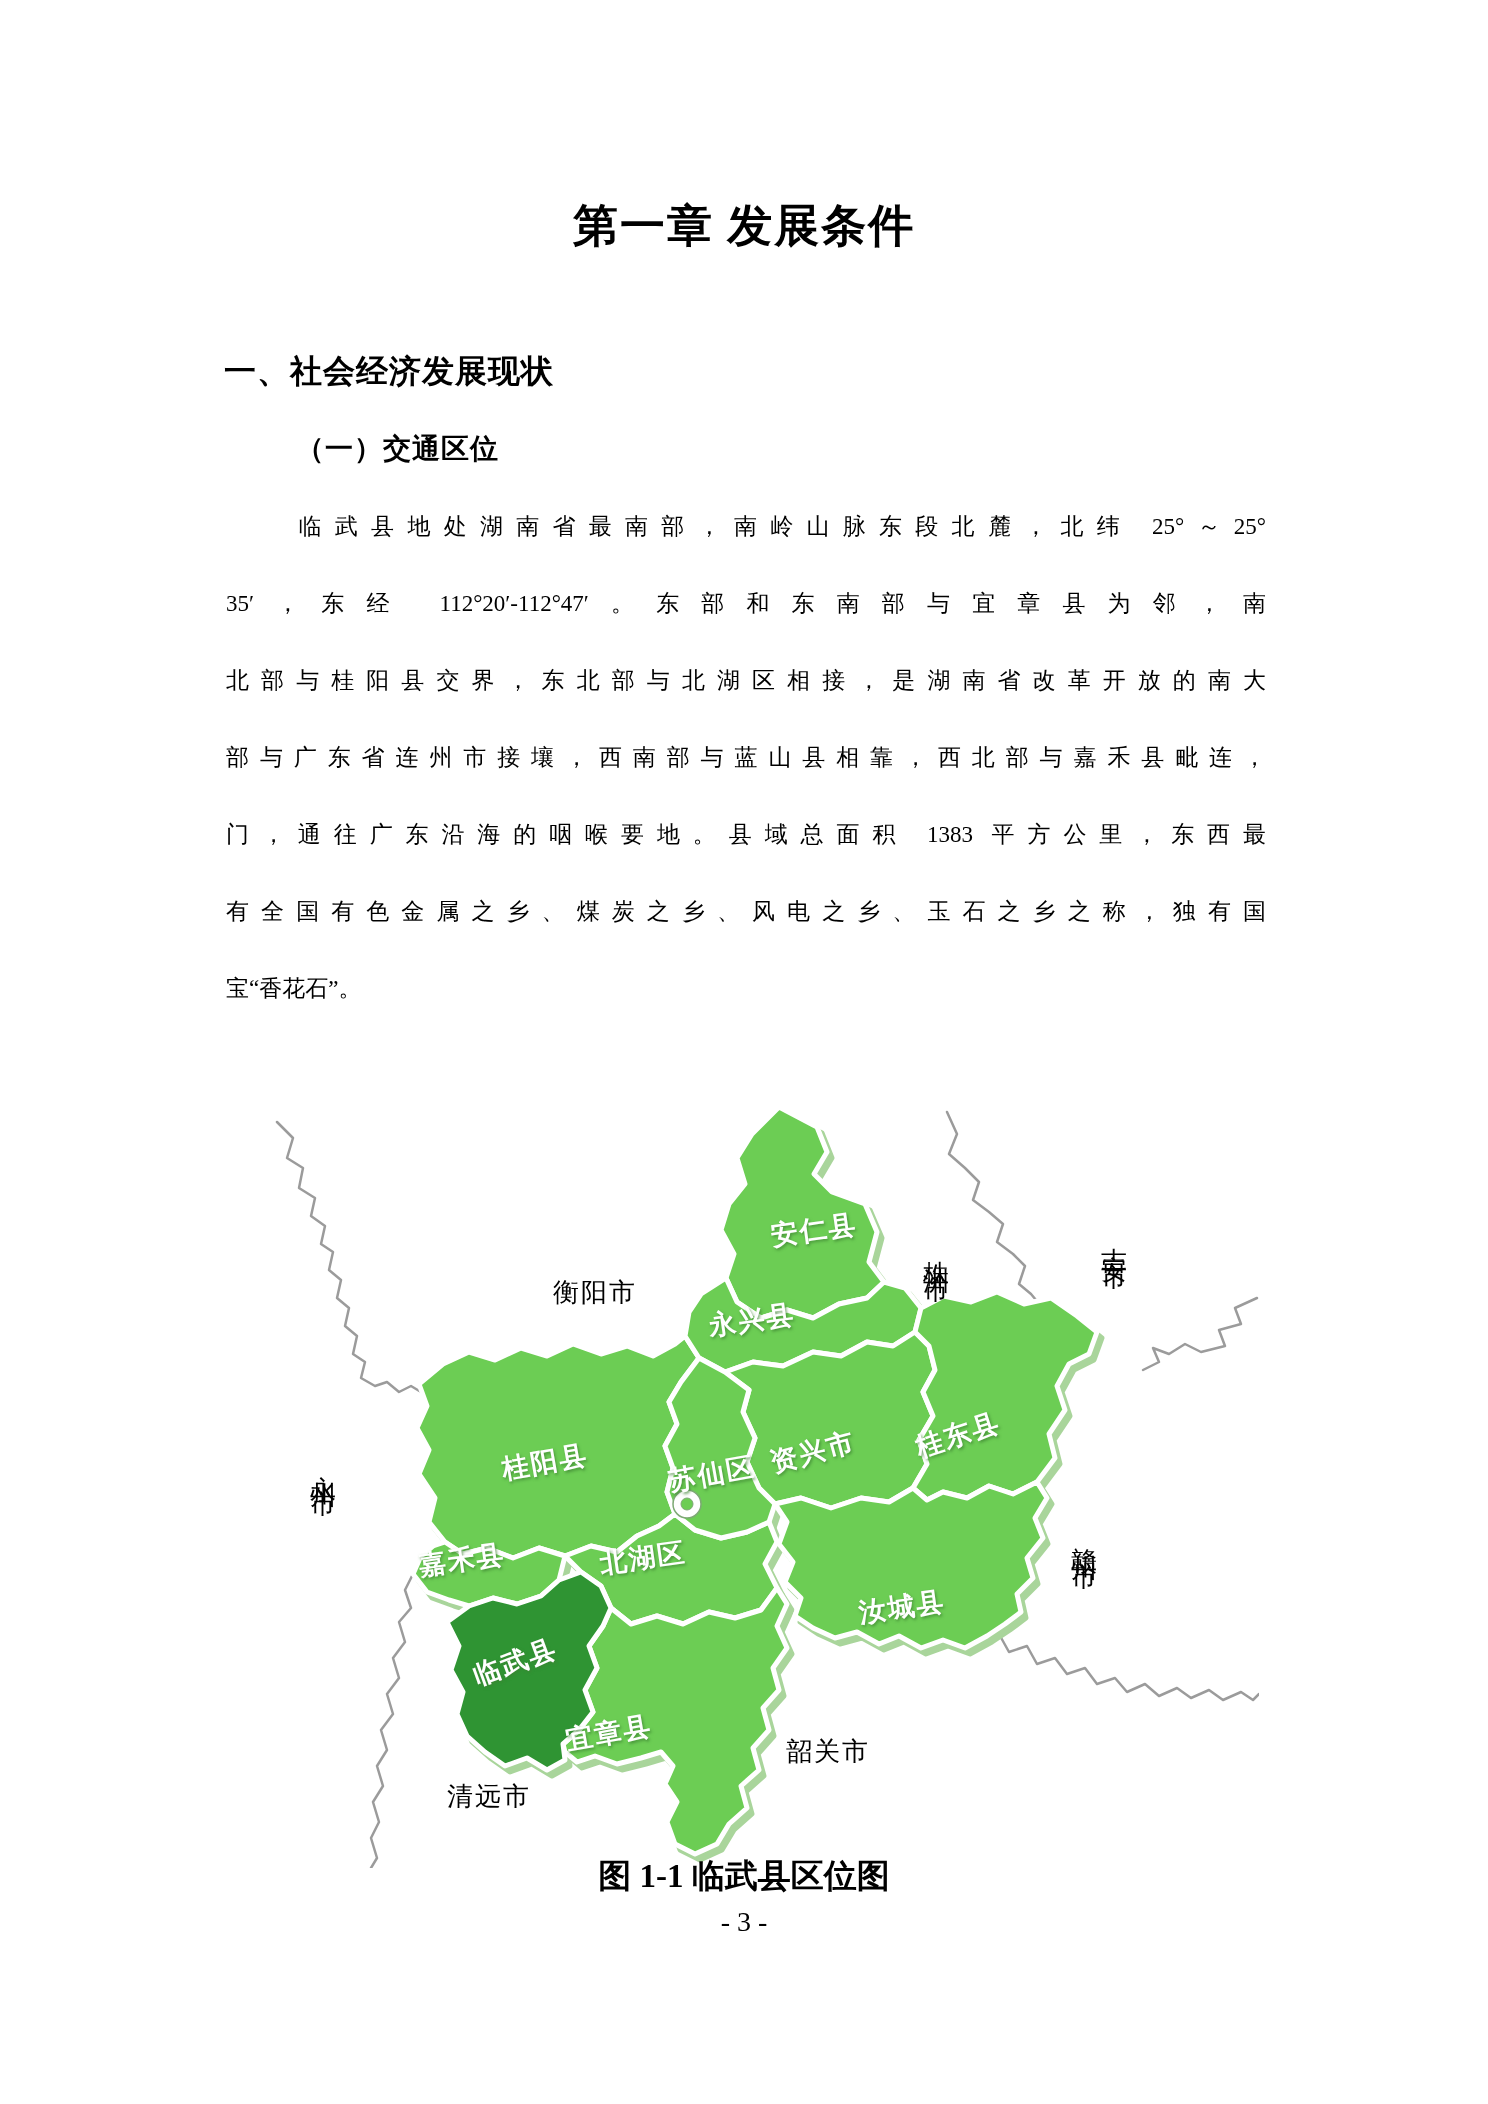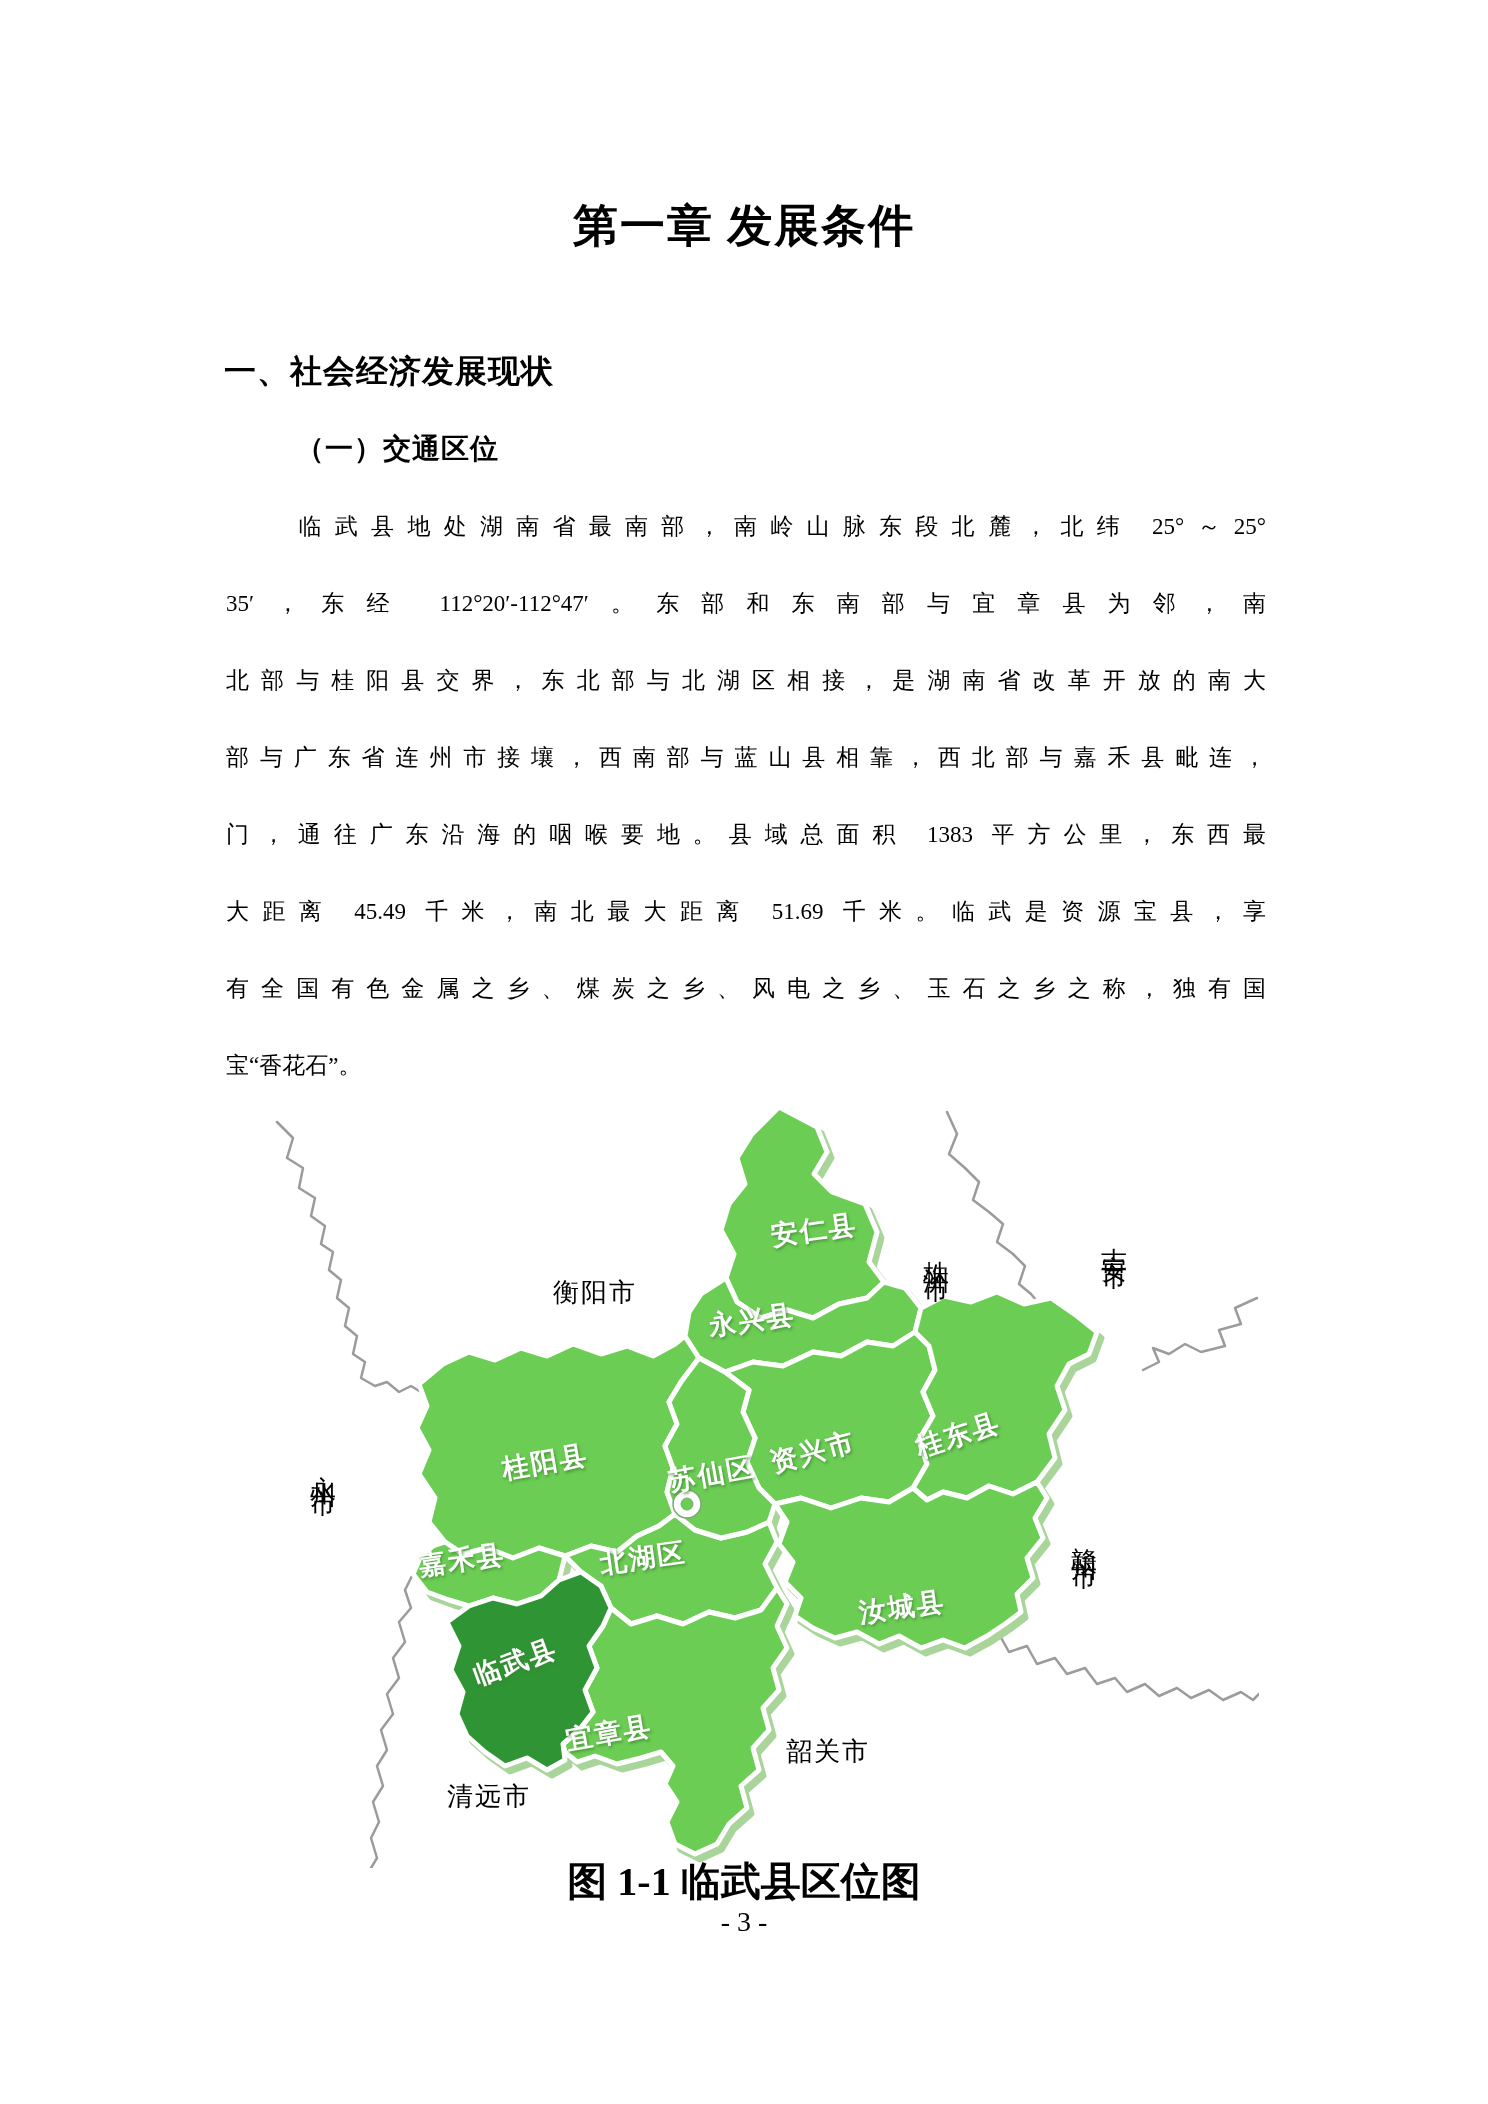--- a/index.html
+++ b/index.html
@@ -75,21 +75,21 @@
     font-size:26px;font-weight:normal;color:#000000;
     white-space:nowrap;letter-spacing:2px;
   }
   .city-label.vertical{
     writing-mode:vertical-rl;
     letter-spacing:7px;
   }
   .fig-caption{
     position:absolute;left:0;top:1854px;width:1488px;
     text-align:center;
-    font-size:40px;font-weight:bold;
+    font-size:33px;font-weight:bold;
     font-family:"Liberation Serif", serif;
   }
   .page-num{
     position:absolute;left:0;top:1906px;width:1488px;
     text-align:center;
     font-size:28px;
     font-family:"Liberation Serif", serif;
   }
 </style>
 </head>
@@ -102,21 +102,20 @@
   <div class="h1">一、社会经济发展现状</div>
 
   <div class="h2">（一）交通区位</div>
 
   <div class="para">
     <div class="line">　　临武县地处湖南省最南部，南岭山脉东段北麓，北纬 25°～25°</div>
     <div class="line">35′，东经 112°20′-112°47′。东部和东南部与宜章县为邻，南</div>
     <div class="line">北部与桂阳县交界，东北部与北湖区相接，是湖南省改革开放的南大</div>
     <div class="line">部与广东省连州市接壤，西南部与蓝山县相靠，西北部与嘉禾县毗连，</div>
     <div class="line">门，通往广东沿海的咽喉要地。县域总面积 1383 平方公里，东西最</div>
-    <div class="line">大距离 45.49 千米，南北最大距离 51.69 千米。临武是资源宝县，享</div>
     <div class="line">有全国有色金属之乡、煤炭之乡、风电之乡、玉石之乡之称，独有国</div>
     <div class="line last">宝“香花石”。</div>
   </div>
 
   <div class="map-wrap">
     <svg width="1030" height="766" viewBox="0 0 1030 766">
 
       <polyline class="graybound" points="48,20 64,36 58,56 74,66 70,86 86,96 82,114 96,124 92,142 104,150 100,168 112,178 108,196 120,206 116,224 128,234 124,252 136,260 132,276 146,284 158,280 170,290 182,284 192,290"></polyline>
       <polyline class="graybound" points="184,472 176,488 182,506 170,520 176,540 164,556 170,576 158,592 164,612 152,628 158,648 148,664 154,684 144,700 150,720 142,736 148,756 142,766"></polyline>
       <polyline class="graybound" points="718,10 728,32 720,52 736,66 750,80 744,98 760,110 774,122 768,140 784,152 796,164 790,182 802,192 812,204 806,220 816,234 824,250 816,266 826,282 814,298 806,314 800,326"></polyline>

